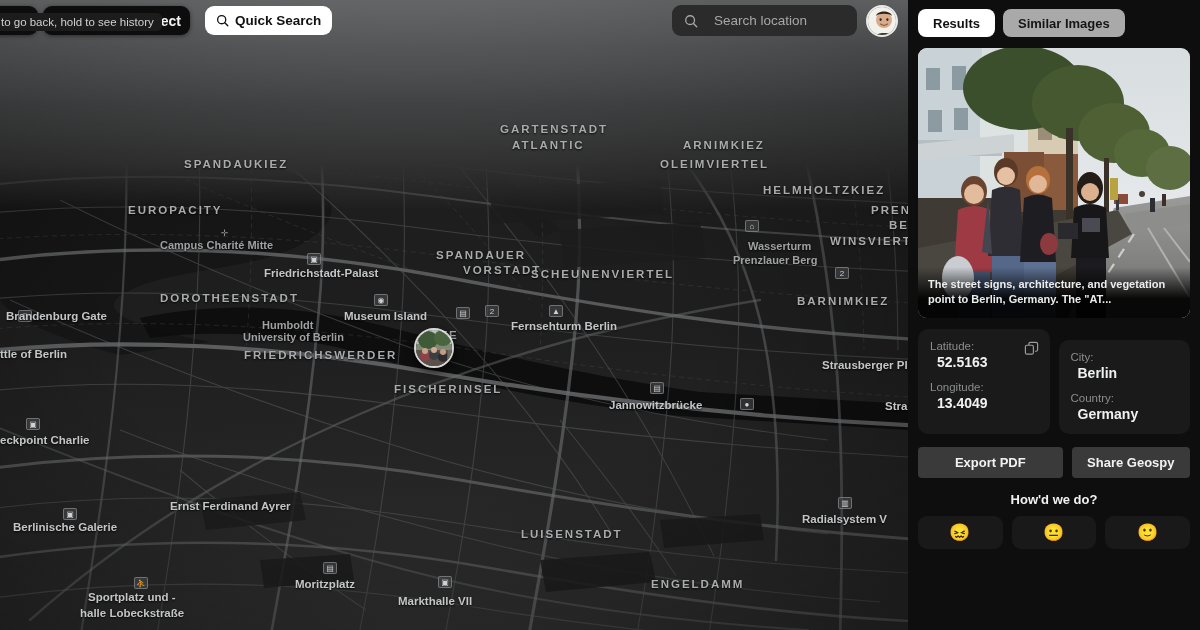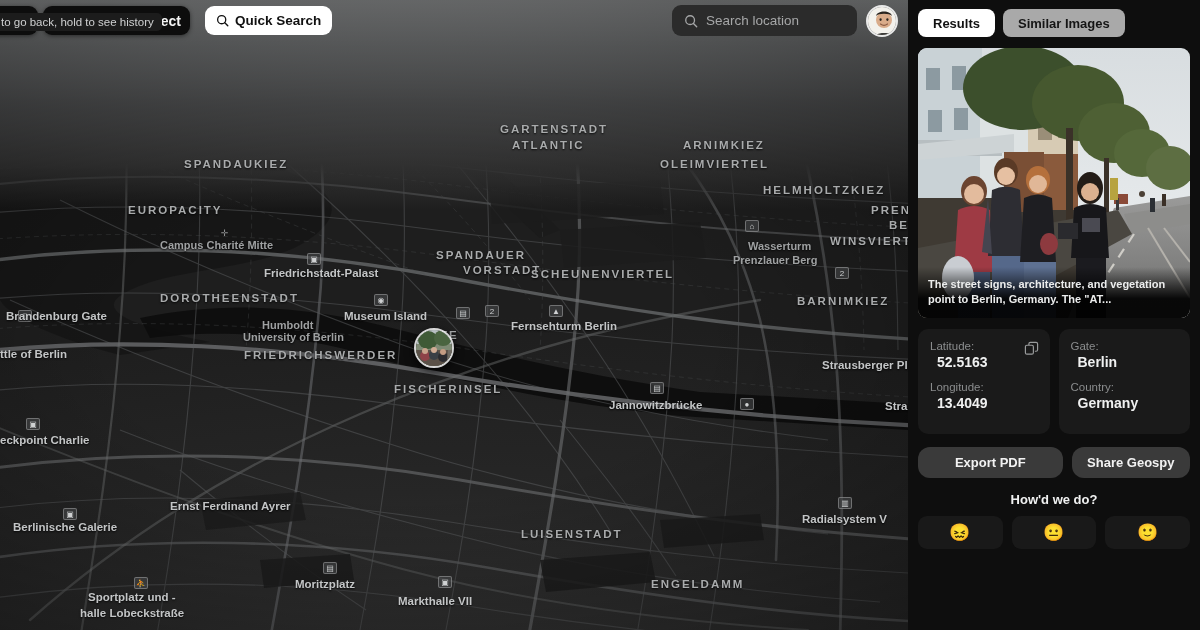--- a/index.html
+++ b/index.html
@@ -86,21 +86,21 @@
   }
   .quick-search {
     position: absolute; left: 205px; top: 6px; width: 127px; height: 29px;
     background: #fff; border-radius: 9px;
     display: flex; align-items: center; gap: 6px; padding-left: 11px;
     color: #111; font-size: 13.5px; font-weight: bold;
   }
   .search-loc {
     position: absolute; left: 672px; top: 5px; width: 185px; height: 31px;
     background: #2b2b2b; border-radius: 9px;
-    display: flex; align-items: center; gap: 8px; padding-left: 12px;
+    display: flex; align-items: center; gap: 16px; padding-left: 12px;
     color: #a6a7a8; font-size: 13.5px;
   }
   .search-loc input {
     background: transparent; border: 0; outline: 0;
     color: #d8d9da; font-size: 13.5px; font-family: inherit; width: 140px;
   }
   .search-loc input::placeholder { color: #a6a7a8; }
   .avatar {
     position: absolute; left: 866px; top: 5px; width: 32px; height: 32px;
     border-radius: 50%; overflow: hidden; border: 2px solid #e9e9e9;
@@ -125,37 +125,37 @@
     height: 270px; border-radius: 9px; overflow: hidden; background: #222;
   }
   .photo-cap {
     position: absolute; left: 0; right: 0; bottom: 0;
     padding: 10px 10px 11px 10px;
     background: linear-gradient(to top, rgba(0,0,0,.93) 38%, rgba(0,0,0,0) 100%);
     color: #eceded; font-size: 11px; font-weight: bold; line-height: 1.38;
   }
 
   .info-grid {
-    display: flex; gap: 9px; margin: 11px 10px 0 10px;
+    display: flex; gap: 9px; margin: 11px 10px 0 10px; align-items: flex-end;
   }
   .info-card {
     flex: 1; background: #1a1a1a; border-radius: 10px; padding: 11px 12px 12px 12px;
     position: relative; min-height: 92px;
   }
   .info-lab { color: #8a8c8d; font-size: 11.5px; margin-bottom: 2px; }
   .info-val { color: #f0f1f1; font-size: 14px; font-weight: bold; margin-bottom: 11px; padding-left: 7px; }
   .info-val:last-child { margin-bottom: 0; }
   .copy-ico {
     position: absolute; right: 11px; top: 12px;
     width: 15px; height: 15px; cursor: pointer;
   }
 
   .actions { display: flex; gap: 9px; margin: 13px 10px 0 10px; }
   .btn {
-    height: 31px; border-radius: 12px; background: #3a3a3a;
+    height: 31px; border-radius: 4px; background: #3a3a3a;
     color: #f2f2f2; font-size: 13px; font-weight: bold;
     display: flex; align-items: center; justify-content: center;
     cursor: pointer; border: 0; font-family: inherit;
   }
   .btn-export { width: 177px; }
   .btn-share { width: 145px; }
 
   .howd {
     text-align: center; color: #f0f1f1; font-size: 13px; font-weight: bold;
     margin-top: 14px;
@@ -465,21 +465,21 @@
         <div class="info-lab">Latitude:</div>
         <div class="info-val">52.5163</div>
         <div class="info-lab">Longitude:</div>
         <div class="info-val">13.4049</div>
         <svg class="copy-ico" viewBox="0 0 16 16">
           <rect x="1.5" y="4.5" width="8.5" height="9.5" rx="1.6" stroke="#9a9c9d" stroke-width="1.25" fill="none"></rect>
           <path d="M5.2,4.2 V3.1 a1.6,1.6 0 0 1 1.6,-1.6 H12.9 a1.6,1.6 0 0 1 1.6,1.6 V9.3 a1.6,1.6 0 0 1 -1.6,1.6 H11.6" stroke="#9a9c9d" stroke-width="1.25" fill="none"></path>
         </svg>
       </div>
       <div class="info-card">
-        <div class="info-lab">Gate:</div>
+        <div class="info-lab">City:</div>
         <div class="info-val">Berlin</div>
         <div class="info-lab">Country:</div>
         <div class="info-val">Germany</div>
       </div>
     </div>
 
     <div class="actions">
       <button class="btn btn-export">Export PDF</button>
       <button class="btn btn-share">Share Geospy</button>
     </div>

